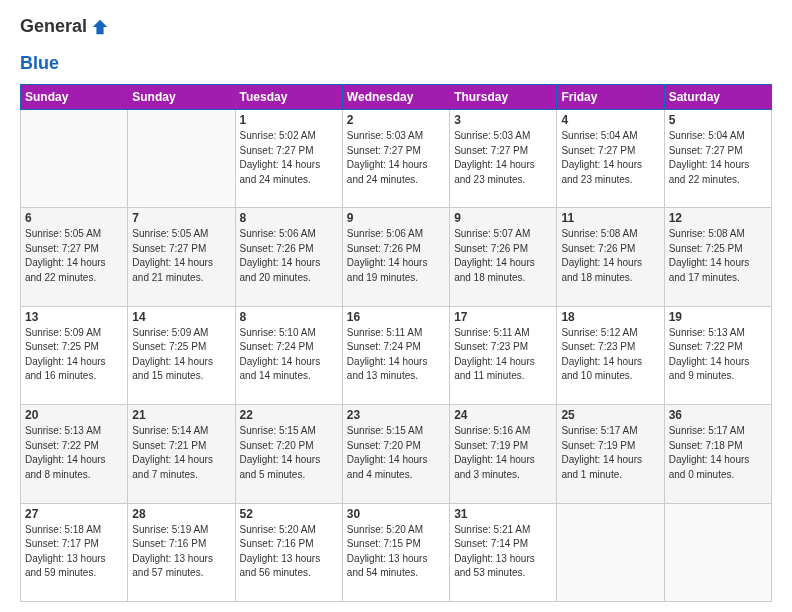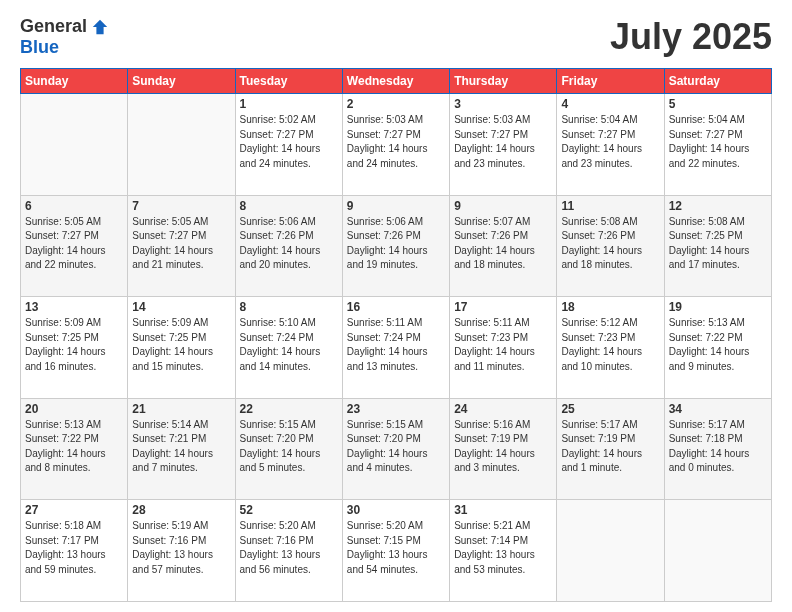--- a/index.html
+++ b/index.html
@@ -35,20 +35,21 @@
     }
     .logo-general {
       font-size: 18px;
       font-weight: bold;
       color: #333;
     }
     .logo-blue {
       font-size: 18px;
       font-weight: bold;
       color: #1565c0;
+      margin-top: 16px;
     }
     .logo-icon {
       width: 18px;
       height: 18px;
       margin-left: 2px;
     }
     .title-area {
       text-align: right;
     }
     .month-title {
@@ -62,21 +63,21 @@
       color: #555;
     }
     .calendar {
       flex: 1;
       border: 1px solid #ccc;
       border-collapse: collapse;
       width: 100%;
       table-layout: fixed;
     }
     .calendar th {
-      background: #ef4444;
+      background: #a21caf;
       color: #fff;
       font-size: 12px;
       font-weight: bold;
       padding: 5px 4px;
       text-align: left;
       border: 1px solid #1565c0;
     }
     .calendar td {
       border: 1px solid #ccc;
       vertical-align: top;
@@ -112,21 +113,20 @@
     <div class="logo">
       <div class="logo-text">
         <span class="logo-general">General</span>
         <svg class="logo-icon" viewBox="0 0 20 20">
           <polygon points="10,2 18,10 14,10 14,18 6,18 6,10 2,10" fill="#1565c0"></polygon>
         </svg>
       </div>
       <span class="logo-blue">Blue</span>
     </div>
     <div class="title-area">
-      <div class="month-title">July 2025</div>
     </div>
   </div>
 
   <table class="calendar">
     <thead>
       <tr>
       <th>Sunday</th>
           <th>Sunday</th>
           <th>Tuesday</th>
           <th>Wednesday</th>
@@ -239,21 +239,21 @@
           </td>
           <td>
             <span class="day-num">24</span>
             <div class="day-info">Sunrise: 5:16 AM<br>Sunset: 7:19 PM<br>Daylight: 14 hours and 3 minutes.</div>
           </td>
           <td>
             <span class="day-num">25</span>
             <div class="day-info">Sunrise: 5:17 AM<br>Sunset: 7:19 PM<br>Daylight: 14 hours and 1 minute.</div>
           </td>
           <td>
-            <span class="day-num">34</span>
+            <span class="day-num">36</span>
             <div class="day-info">Sunrise: 5:17 AM<br>Sunset: 7:18 PM<br>Daylight: 14 hours and 0 minutes.</div>
           </td>
         </tr>
         <tr>
           <td>
             <span class="day-num">27</span>
             <div class="day-info">Sunrise: 5:18 AM<br>Sunset: 7:17 PM<br>Daylight: 13 hours and 59 minutes.</div>
           </td>
           <td>
             <span class="day-num">28</span>

